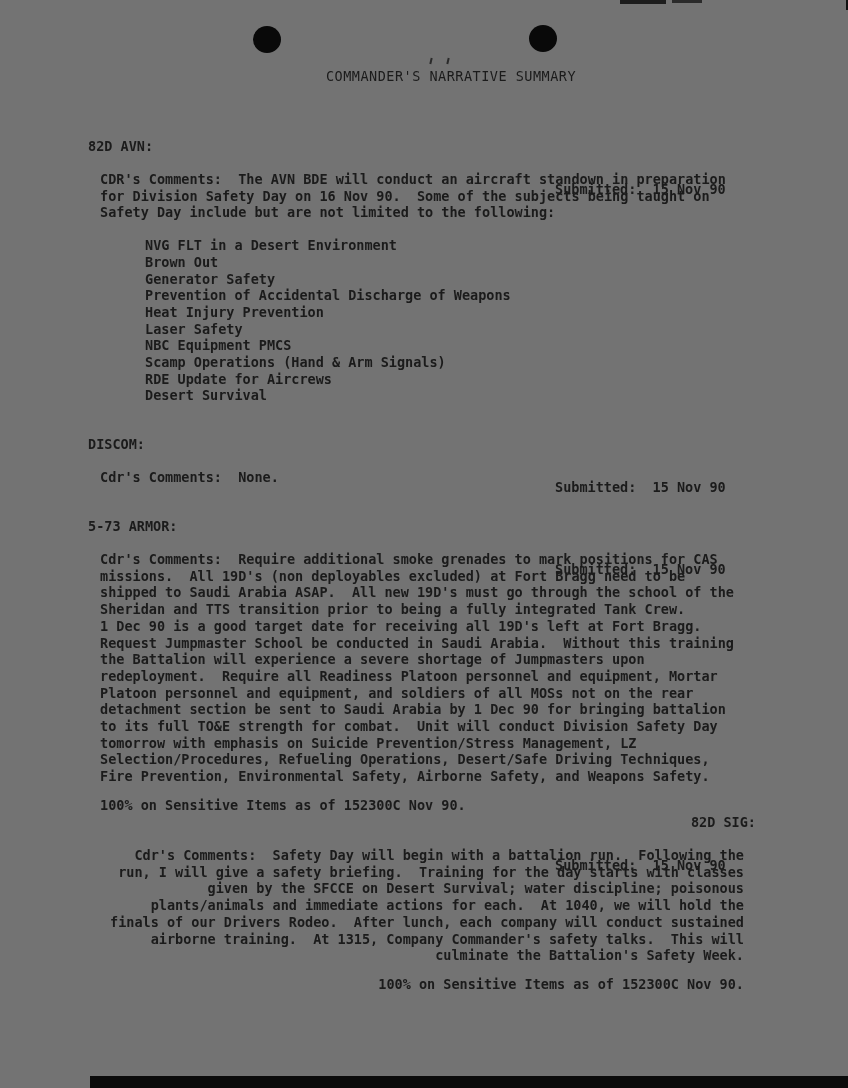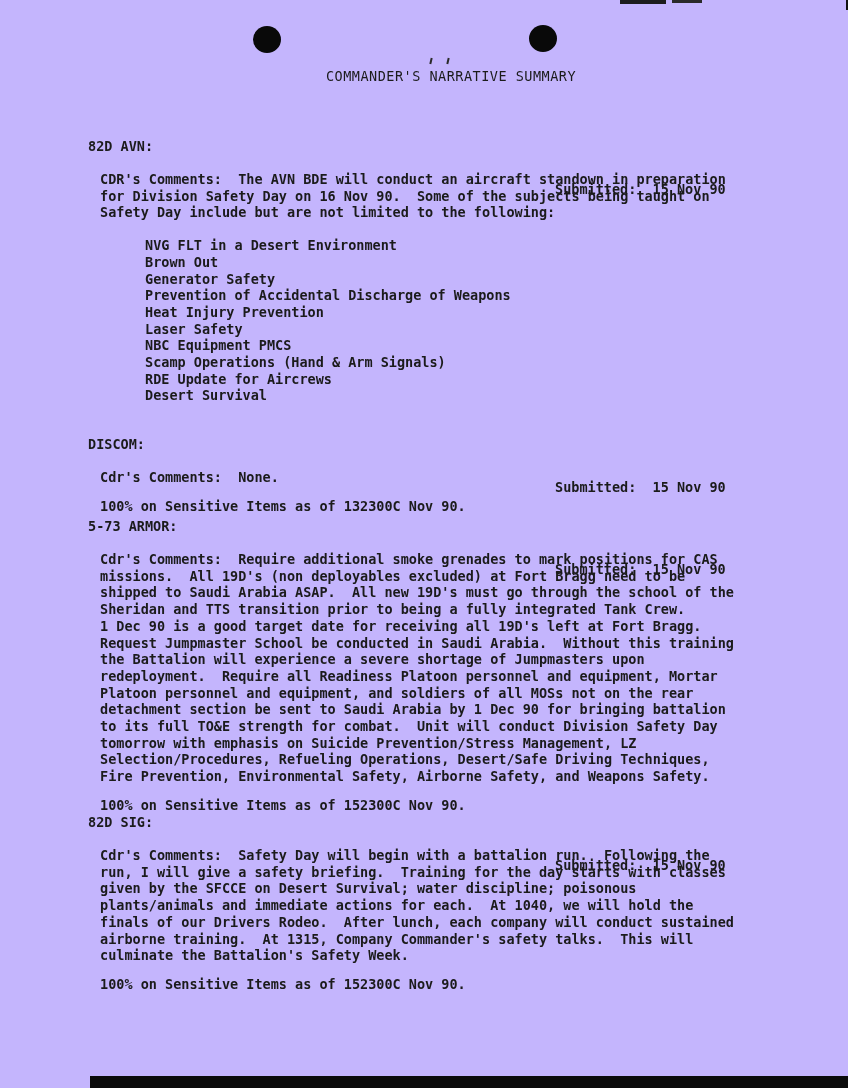--- a/index.html
+++ b/index.html
@@ -1,20 +1,20 @@
 <!DOCTYPE html>
 <html><head>
 <meta charset="utf-8">
 <style>
   html,body{margin:0;padding:0;}
   body{background:#e8e8e6;}
   .page{
     position:relative;
     width:848px;height:1088px;
-    background:#c4b5fd;
+    background:#737373;
     overflow:hidden;
     font-family:"DejaVu Sans Mono","Liberation Mono",monospace;
     font-size:13.5px;
     line-height:16.7px;
     color:#1b1b1b;
   }
   pre{margin:12px;font:inherit;white-space:pre;}
   .punch{
     position:absolute;width:28px;height:27px;border-radius:50%;
     background:#090909;
@@ -88,21 +88,20 @@
 RDE Update for Aircrews
 Desert Survival</pre>
   </section>
 
   <section class="content sec-1" style="position:absolute;">
     <div class="sec-head">
       <span>DISCOM:</span>
       <span class="submitted"><span>Submitted:</span>&nbsp;&nbsp;<span>15 Nov 90</span></span>
     </div>
     <pre class="sec-body">Cdr's Comments:  None.</pre>
-    <pre class="sec-footer">100% on Sensitive Items as of 132300C Nov 90.</pre>
   </section>
 
   <section class="content sec-2" style="position:absolute;">
     <div class="sec-head">
       <span>5-73 ARMOR:</span>
       <span class="submitted"><span>Submitted:</span>&nbsp;&nbsp;<span>15 Nov 90</span></span>
     </div>
     <pre class="sec-body">Cdr's Comments:  Require additional smoke grenades to mark positions for CAS
 missions.  All 19D's (non deployables excluded) at Fort Bragg need to be
 shipped to Saudi Arabia ASAP.  All new 19D's must go through the school of the
@@ -113,21 +112,21 @@
 redeployment.  Require all Readiness Platoon personnel and equipment, Mortar
 Platoon personnel and equipment, and soldiers of all MOSs not on the rear
 detachment section be sent to Saudi Arabia by 1 Dec 90 for bringing battalion
 to its full TO&amp;E strength for combat.  Unit will conduct Division Safety Day
 tomorrow with emphasis on Suicide Prevention/Stress Management, LZ
 Selection/Procedures, Refueling Operations, Desert/Safe Driving Techniques,
 Fire Prevention, Environmental Safety, Airborne Safety, and Weapons Safety.</pre>
     <pre class="sec-footer">100% on Sensitive Items as of 152300C Nov 90.</pre>
   </section>
 
-  <section class="content sec-3" style="position:absolute;">
+  <section class="content sec-3" style="position:absolute;text-align:right;">
     <div class="sec-head">
       <span>82D SIG:</span>
       <span class="submitted"><span>Submitted:</span>&nbsp;&nbsp;<span>15 Nov 90</span></span>
     </div>
     <pre class="sec-body">Cdr's Comments:  Safety Day will begin with a battalion run.  Following the
 run, I will give a safety briefing.  Training for the day starts with classes
 given by the SFCCE on Desert Survival; water discipline; poisonous
 plants/animals and immediate actions for each.  At 1040, we will hold the
 finals of our Drivers Rodeo.  After lunch, each company will conduct sustained
 airborne training.  At 1315, Company Commander's safety talks.  This will

